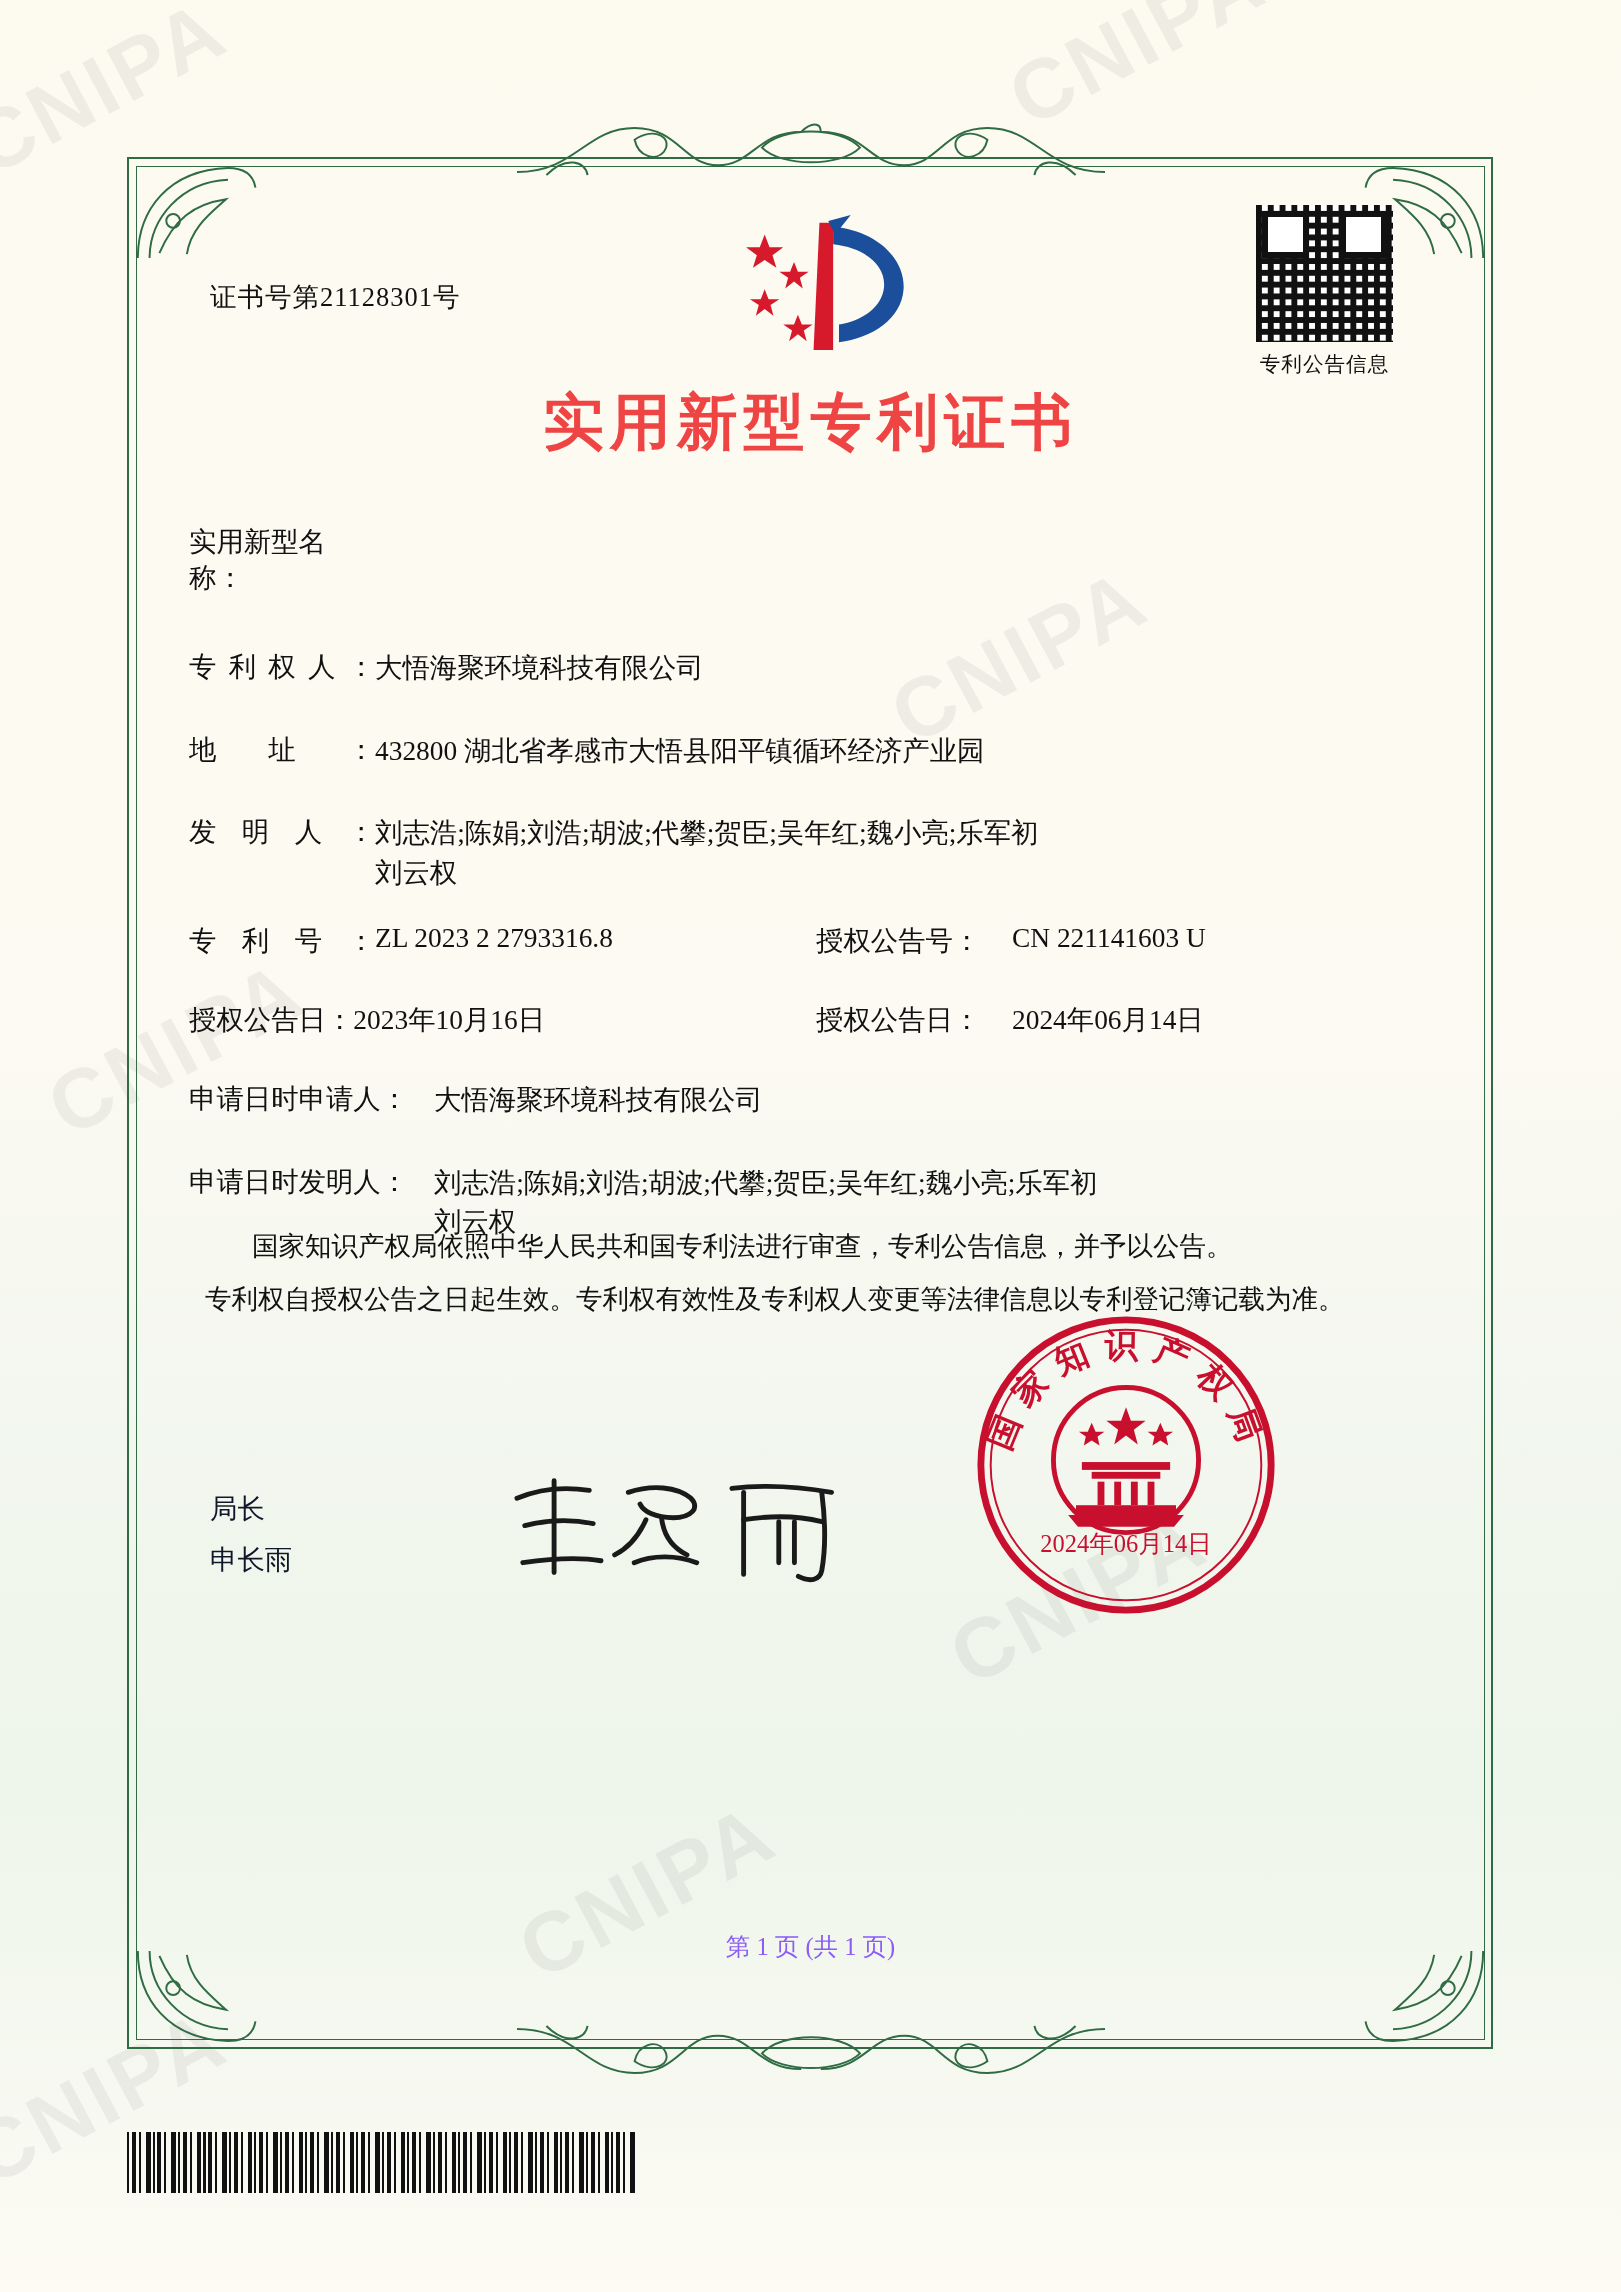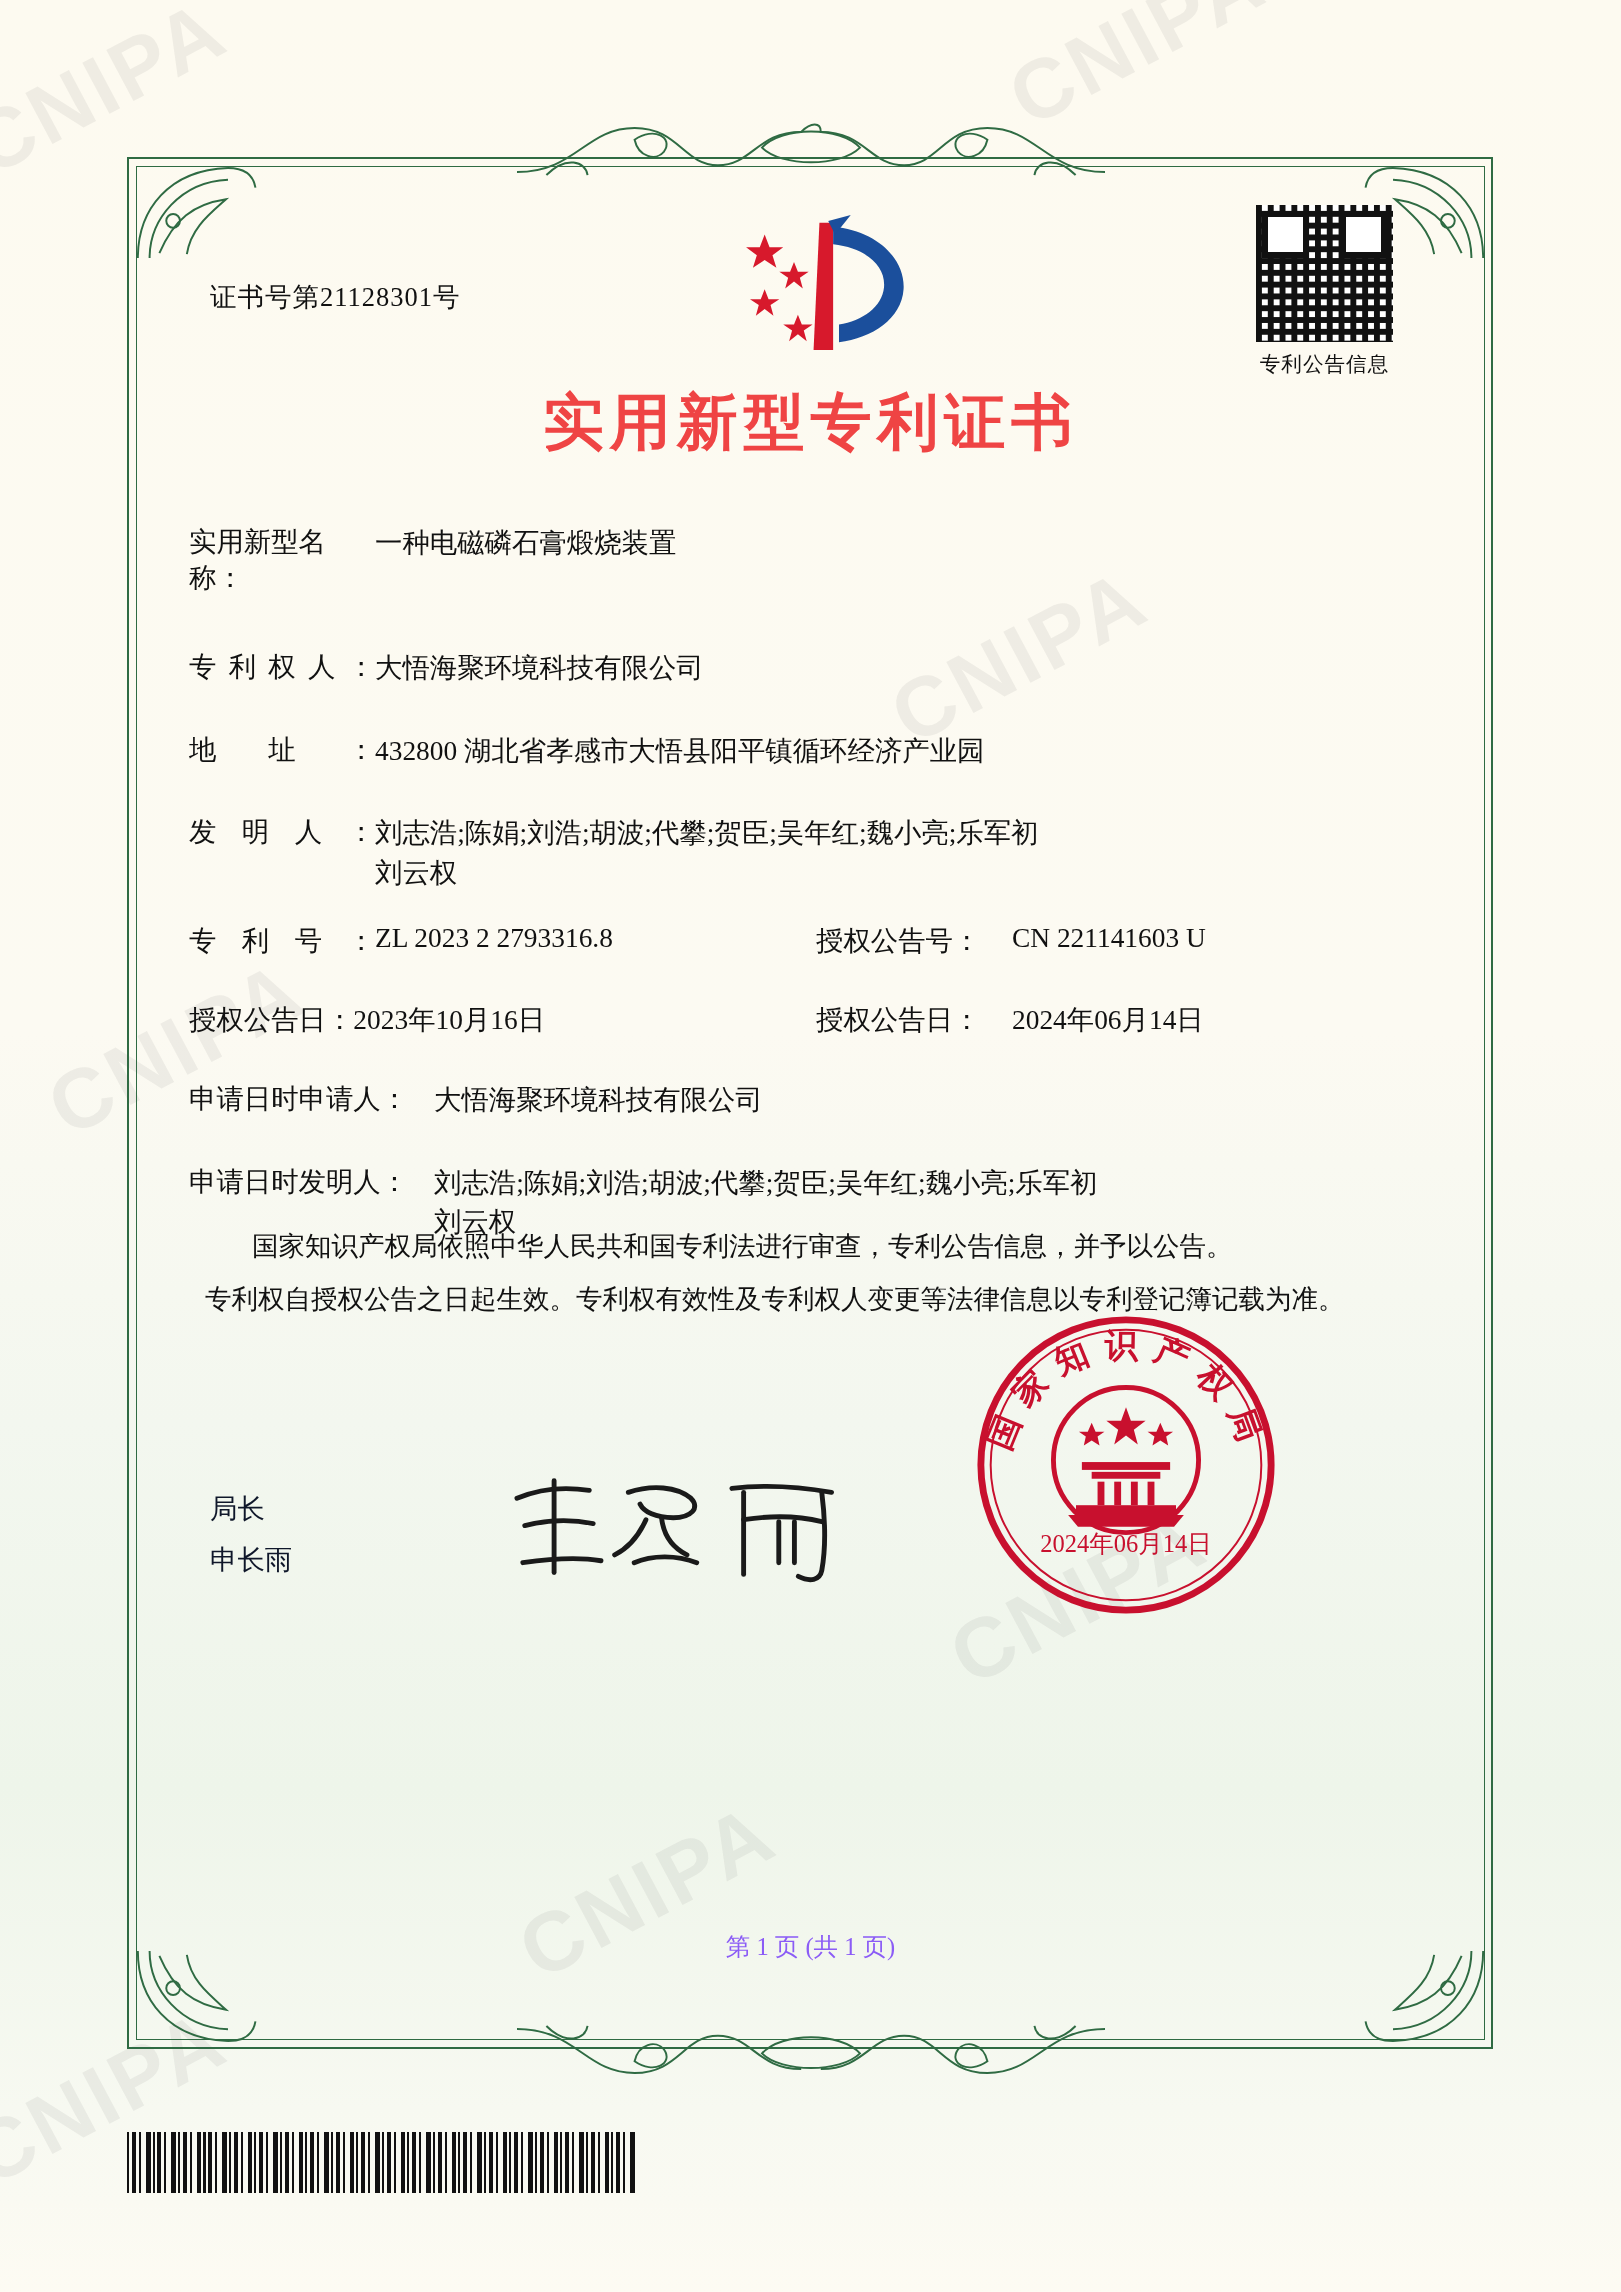--- a/index.html
+++ b/index.html
@@ -386,21 +386,20 @@
       <div class="qr"></div>
       <div class="qr-sub">专利公告信息</div>
     </div>
 
     <div class="doc-title">实用新型专利证书</div>
 
     <div class="fields">
 
       <div class="row">
         <div class="lbl">实用新型名称：</div>
-        <div class="val">一种电磁磷石膏煅烧装置</div>
       </div>
 
       <div class="row" style="margin-top:53px;">
         <div class="lbl spread">
           <span>专</span>
           <span>利</span>
           <span>权</span>
           <span>人</span>
           <span>：</span>
         </div>

